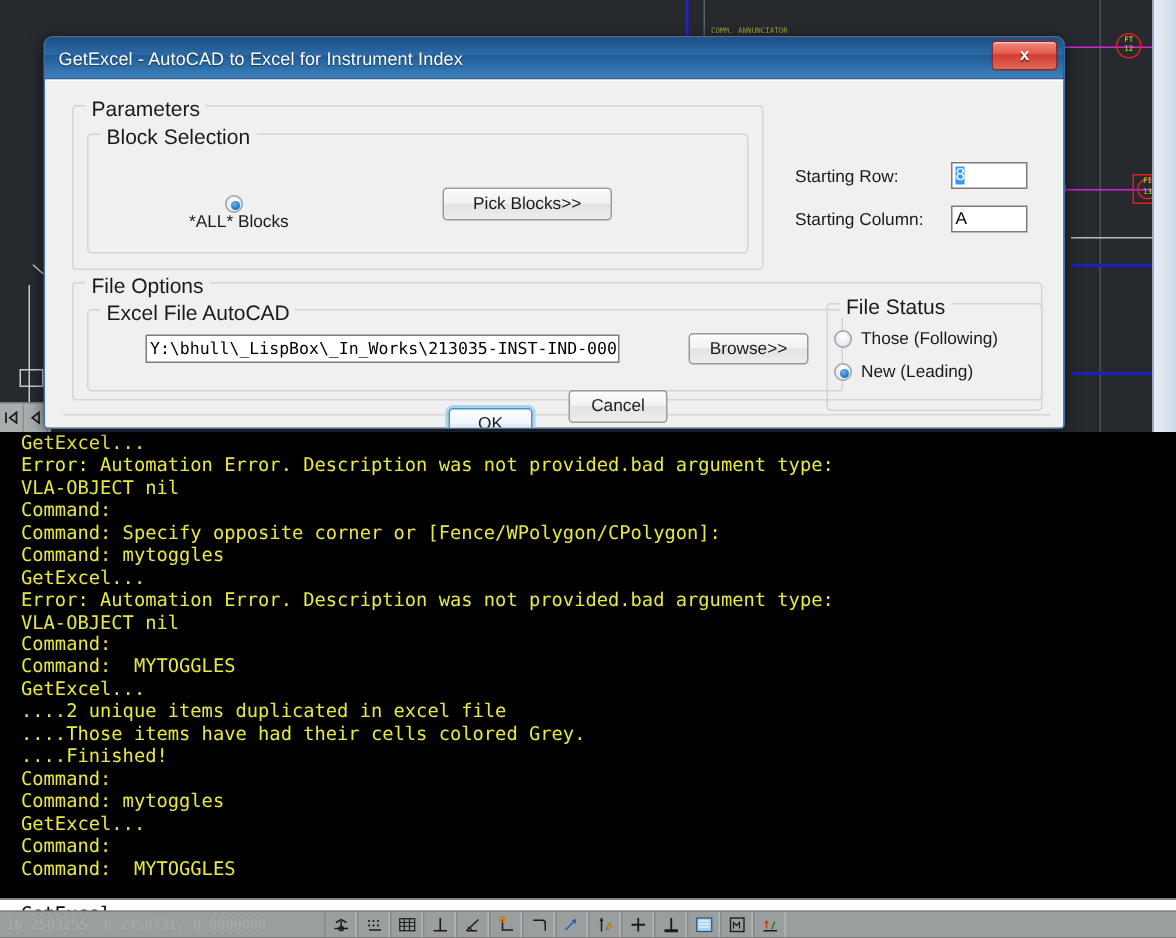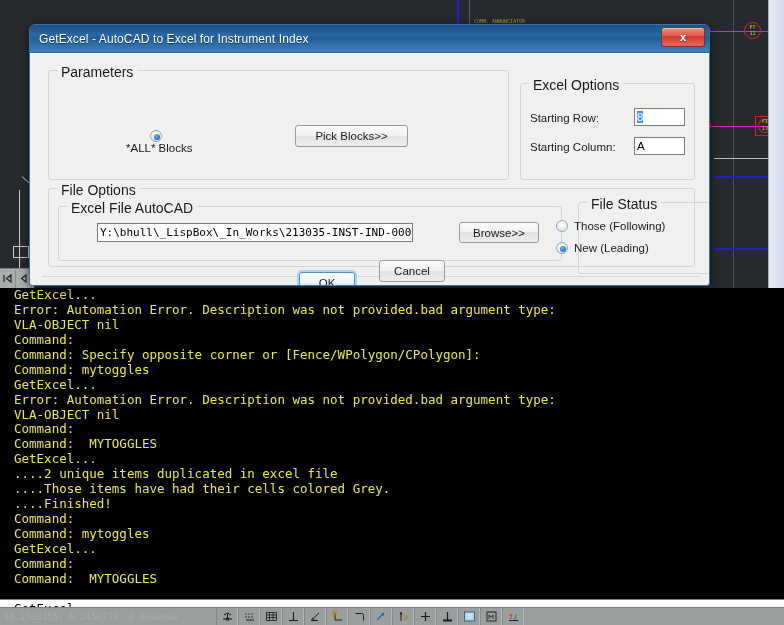--- a/index.html
+++ b/index.html
@@ -485,31 +485,31 @@
       <span class="ttl">GetExcel - AutoCAD to Excel for Instrument Index</span>
       <div class="closebtn">x</div>
     </div>
 
     <div class="dlg-body">
 
       <div class="gbox" style="left:18px;top:16px;width:461px;height:110px;">
         <div class="gtitle">Parameters</div>
       </div>
 
+      <div class="gbox" style="left:28px;top:35px;width:441px;height:80px;">
+        <div class="gtitle">Block Selection</div>
+      </div>
 
       <div class="radio checked" style="left:96px;top:76px;flex-direction:column;">
         <span class="rdot"></span>
         <span>*ALL* Blocks</span>
       </div>
 
       <div class="btn" style="left:265px;top:71px;width:113px;height:22px;">Pick Blocks&gt;&gt;</div>
 
-      <div class="gbox" style="left:490px;top:29px;width:175px;height:97px;">
-        <div class="gtitle">Excel Options</div>
-      </div>
 
       <div class="lbl" style="left:500px;top:58px;">Starting Row:</div>
       <div class="tinput" style="left:604px;top:54px;width:51px;height:18px;">
         <span class="sel">8</span>
       </div>
 
       <div class="lbl" style="left:500px;top:87px;">Starting Column:</div>
       <div class="tinput" style="left:604px;top:83px;width:51px;height:18px;">
         <span>A</span>
       </div>
@@ -521,21 +521,21 @@
       <div class="gbox" style="left:28px;top:152px;width:504px;height:55px;">
         <div class="gtitle">Excel File AutoCAD</div>
       </div>
 
       <div class="tinput mono" style="left:67px;top:169px;width:316px;height:19px;">
         <span>Y:\bhull\_LispBox\_In_Works\213035-INST-IND-00000001-00.xls</span>
       </div>
 
       <div class="btn" style="left:429px;top:168px;width:80px;height:21px;">Browse&gt;&gt;</div>
 
-      <div class="gbox" style="left:548px;top:148px;width:144px;height:72px;padding-left:14px;">
+      <div class="gbox" style="left:521px;top:148px;width:144px;height:72px;padding-left:14px;">
         <div class="gtitle">File Status</div>
       </div>
 
       <div class="radio" style="left:526px;top:166px;">
         <span class="rdot"></span>
         <span>Those (Following)</span>
       </div>
 
       <div class="radio checked" style="left:526px;top:188px;">
         <span class="rdot"></span>

